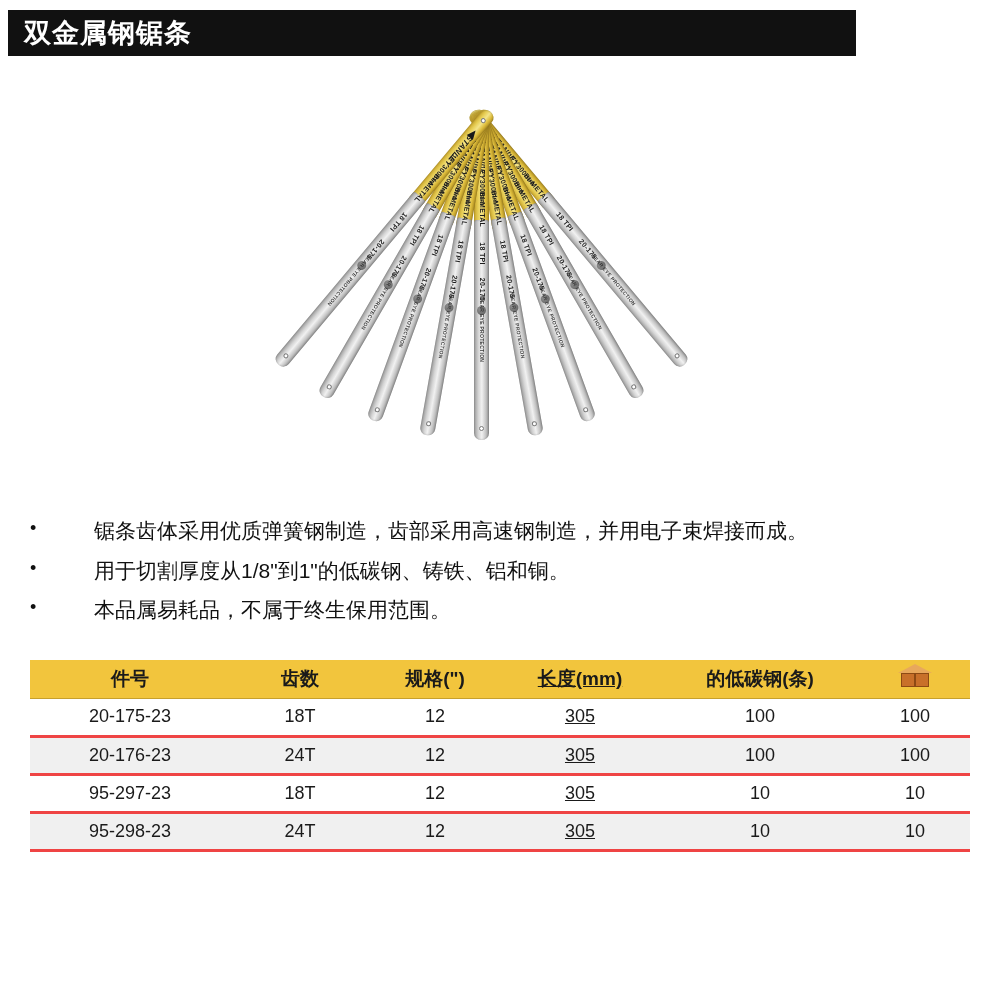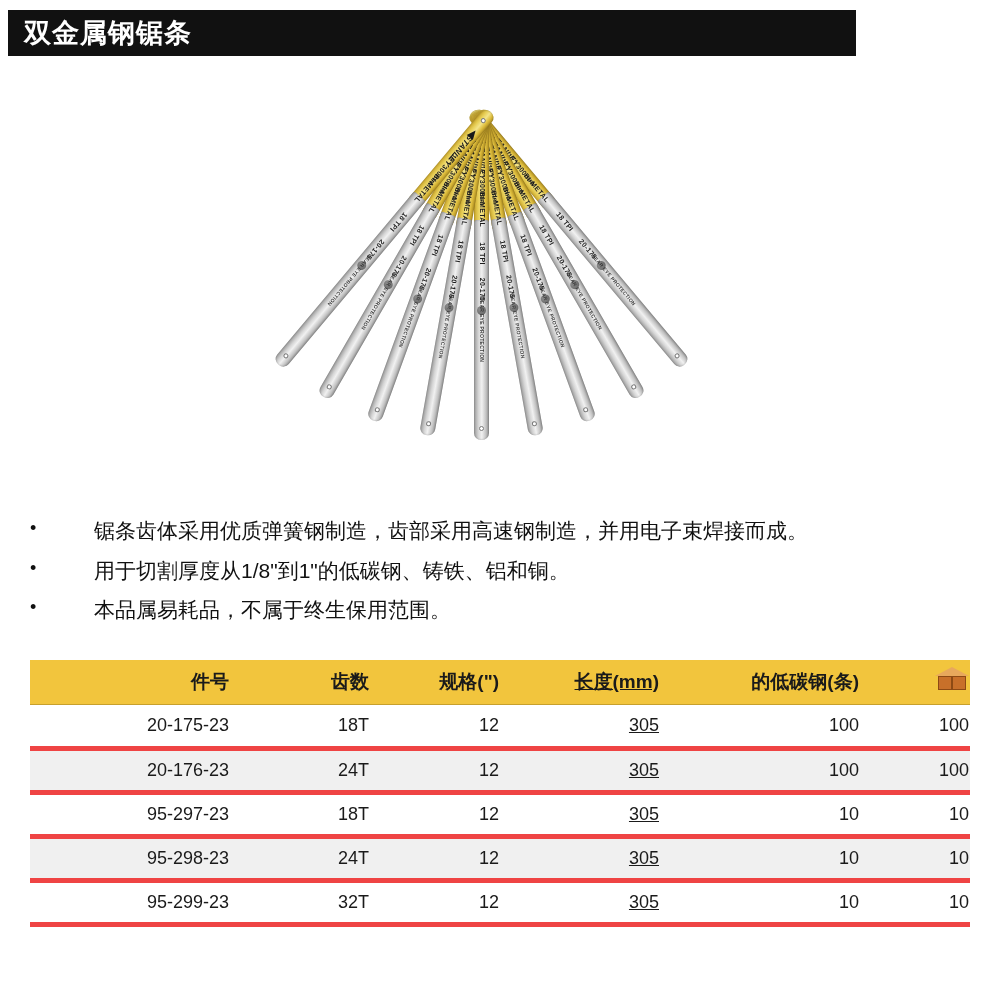--- a/index.html
+++ b/index.html
@@ -158,35 +158,35 @@
   
   .spec-table {
     position: absolute;
     left: 30px;
     top: 660px;
     width: 940px;
     border-collapse: collapse;
     font-size: 18px;
   }
   .spec-table th, .spec-table td {
-    text-align: right;
-    height: 44px;
+    text-align: center;
+    height: 38px;
     color: #1a1a1a;
     font-weight: 400;
     border: none;
   }
   .spec-table thead th {
     background: #f2c53d;
     font-weight: 700;
     font-size: 19px;
     border-bottom: 1px solid #c7a02d;
   }
   .spec-table tbody tr:nth-child(odd) { background: #ffffff; }
   .spec-table tbody tr:nth-child(even) { background: #f0f0f0; }
-  .spec-table tbody td { border-bottom: 5px solid #ef4444; }
+  .spec-table tbody td { border-bottom: 3px solid #ef4444; }
   .spec-table tbody tr:first-child td { border-top: 1px solid #d8d8d8; }
   .col-part { width: 200px; }
   .col-teeth { width: 140px; }
   .col-spec { width: 130px; }
   .col-len { width: 160px; text-decoration: underline; }
   .col-pack { width: 200px; }
   .col-box { width: 110px; }
 
   .box-icon {
     display: inline-block;
@@ -409,24 +409,16 @@
           <td class="col-box">10</td>
         </tr>
         <tr>
           <td class="col-part">95-298-23</td>
           <td class="col-teeth">24T</td>
           <td class="col-spec">12</td>
           <td class="col-len">305</td>
           <td class="col-pack">10</td>
           <td class="col-box">10</td>
         </tr>
-        <tr>
-          <td class="col-part">95-299-23</td>
-          <td class="col-teeth">32T</td>
-          <td class="col-spec">12</td>
-          <td class="col-len">305</td>
-          <td class="col-pack">10</td>
-          <td class="col-box">10</td>
-        </tr>
       </tbody>
   </table>
 
 </div>
 
 </body></html>

